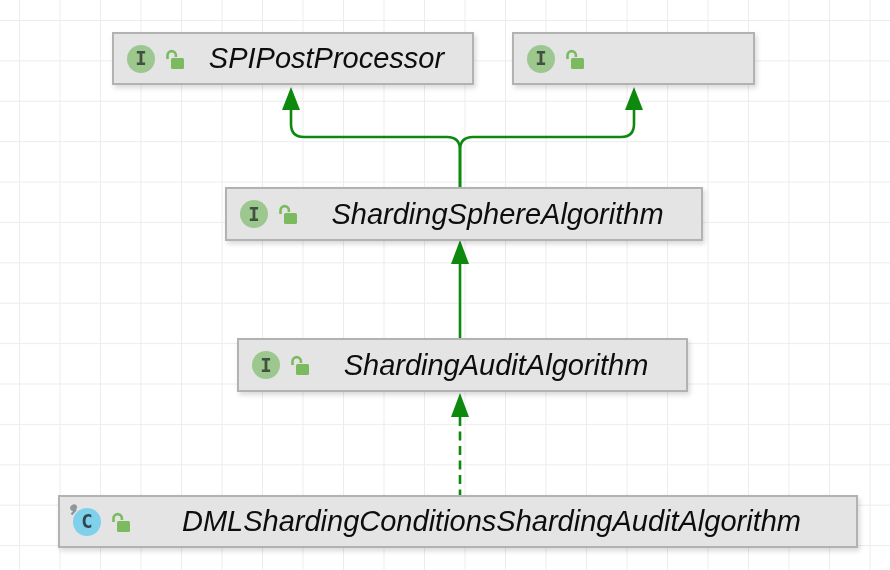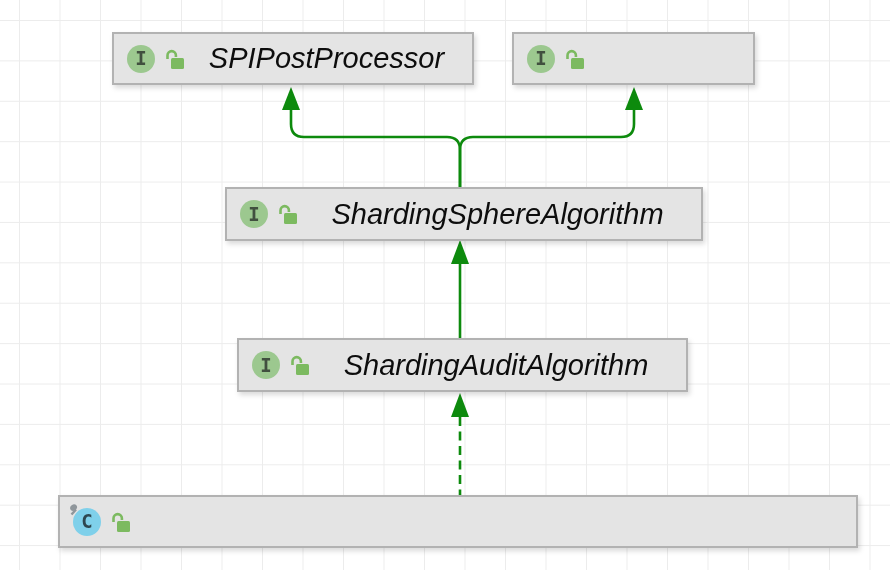--- a/index.html
+++ b/index.html
@@ -108,15 +108,16 @@
       <svg class="pin" width="15" height="15" viewBox="0 0 15 15">
         <line x1="3.5" y1="11.5" x2="8" y2="6.5" stroke="var(--pin-gray)" stroke-width="2.4"></line>
         <ellipse cx="5.6" cy="4.6" rx="3.6" ry="3" transform="rotate(-40 5.6 4.6)" fill="var(--pin-gray)"></ellipse>
       </svg>
       <span>C</span>
     </span>
     <svg class="lock" width="21" height="22" viewBox="0 0 20 22">
       <path d="M3 11 V7.3 a4.2 4.2 0 0 1 8.4 0 V9" fill="none" stroke="var(--lock-icon)" stroke-width="2.6"></path>
       <rect x="6.5" y="10" width="13" height="11" rx="1.5" fill="var(--lock-icon)"></rect>
     </svg>
+    <span class="label">DMLShardingConditionsShardingAuditAlgorithm</span>
   </div>
 
 </div>
 
 </body></html>

